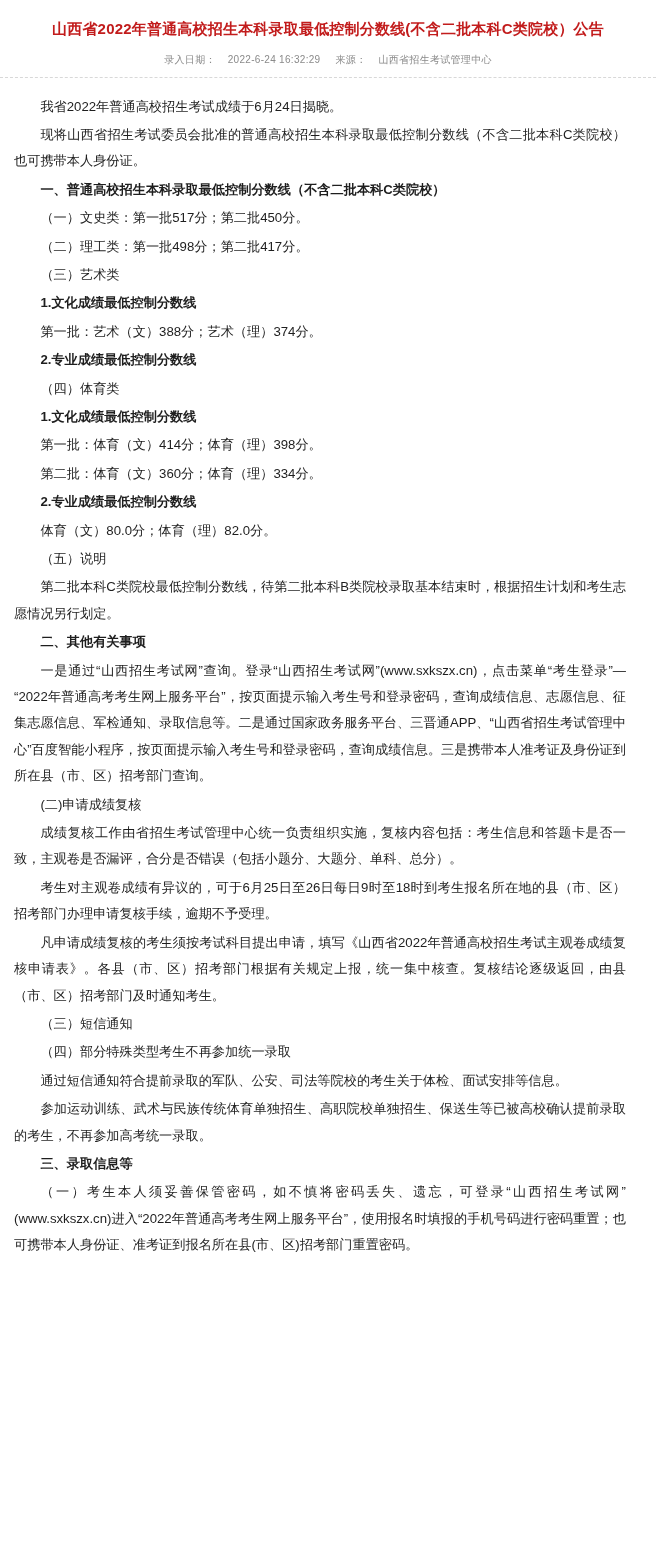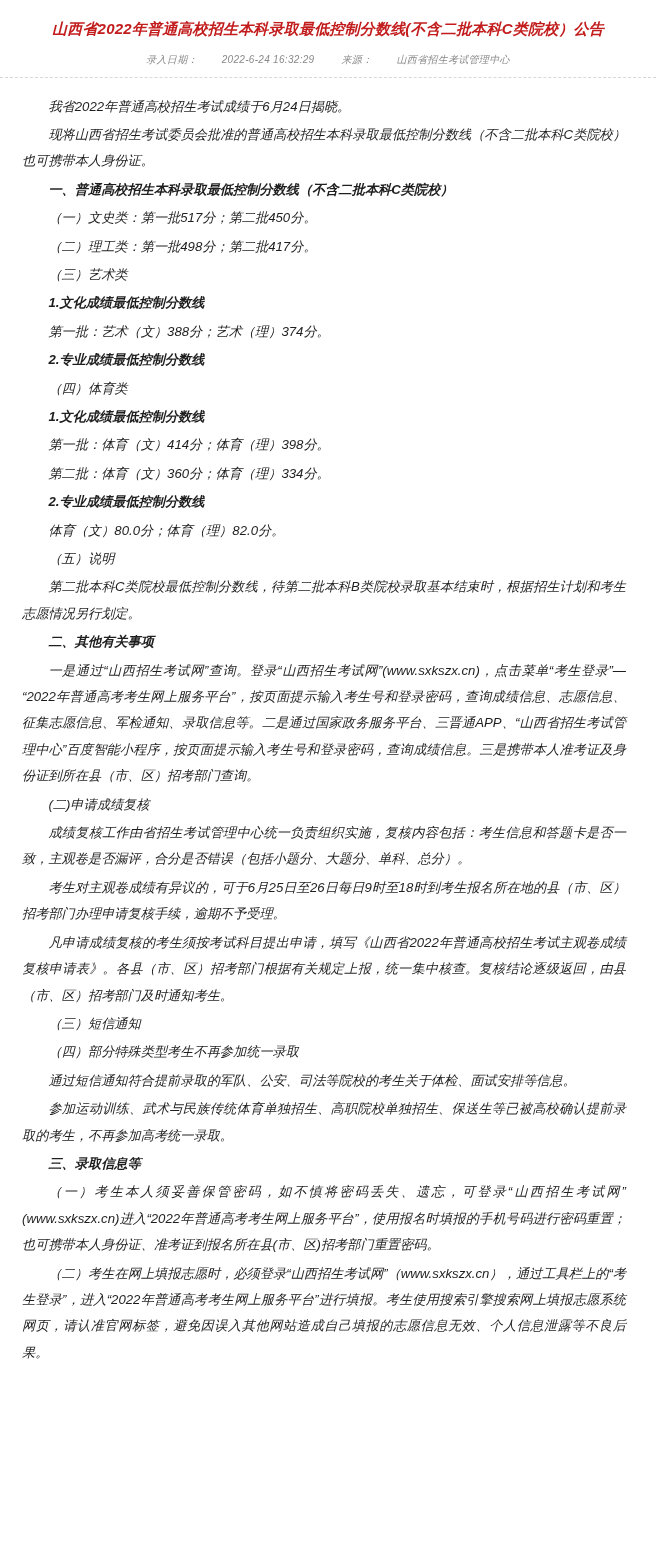--- a/index.html
+++ b/index.html
@@ -6,43 +6,42 @@
   body{
     width:656px;
     background:#ffffff;
     font-family:"Liberation Sans","DejaVu Sans",sans-serif;
     color:#222;
   }
   .page{
     width:656px;
     box-sizing:border-box;
     background:#fff;
-    font-style:italic;
   }
   .header{
     padding:18px 28px 10px 28px;
     border-bottom:1px dashed #d8d8d8;
     text-align:center;
   }
   .title{
     font-size:15px;
     font-weight:bold;
     color:#c21c1c;
     line-height:1.5;
     letter-spacing:0.2px;
   }
   .meta{
     margin-top:12px;
     font-size:10px;
     color:#8a8a8a;
     letter-spacing:0.3px;
   }
-  .meta span{margin:0 12px;}
+  .meta span{margin:0 6px;}
   .content{
-    padding:16px 30px 28px 22px;
+    padding:16px 30px 28px 14px;
     font-size:13.2px;
     line-height:2.0;
     color:#1e1e1e;
     text-align:justify;
   }
   p{margin:0 0 2px 0;}
   .indent{text-indent:2em;}
   .h-sec{font-weight:bold;text-indent:2em;}
   .h-item{font-weight:bold;text-indent:2em;}
 </style>
@@ -94,16 +93,15 @@
     <p class="indent">凡申请成绩复核的考生须按考试科目提出申请，填写《山西省2022年普通高校招生考试主观卷成绩复核申请表》。各县（市、区）招考部门根据有关规定上报，统一集中核查。复核结论逐级返回，由县（市、区）招考部门及时通知考生。</p>
 
     <p class="indent">（三）短信通知</p>
     <p class="indent">（四）部分特殊类型考生不再参加统一录取</p>
 
     <p class="indent">通过短信通知符合提前录取的军队、公安、司法等院校的考生关于体检、面试安排等信息。</p>
     <p class="indent">参加运动训练、武术与民族传统体育单独招生、高职院校单独招生、保送生等已被高校确认提前录取的考生，不再参加高考统一录取。</p>
 
     <p class="h-sec">三、录取信息等</p>
     <p class="indent">（一）考生本人须妥善保管密码，如不慎将密码丢失、遗忘，可登录“山西招生考试网”(www.sxkszx.cn)进入“2022年普通高考考生网上服务平台”，使用报名时填报的手机号码进行密码重置；也可携带本人身份证、准考证到报名所在县(市、区)招考部门重置密码。</p>
-    <p class="indent">（二）考生在网上填报志愿时，必须登录“山西招生考试网”（www.sxkszx.cn），通过工具栏上的“考生登录”，进入“2022年普通高考考生网上服务平台”进行填报。考生使用搜索引擎搜索网上填报志愿系统网页，请认准官网标签，避免因误入其他网站造成自己填报的志愿信息无效、个人信息泄露等不良后果。</p>
 
   </div>
 </div>
 
 </body></html>

